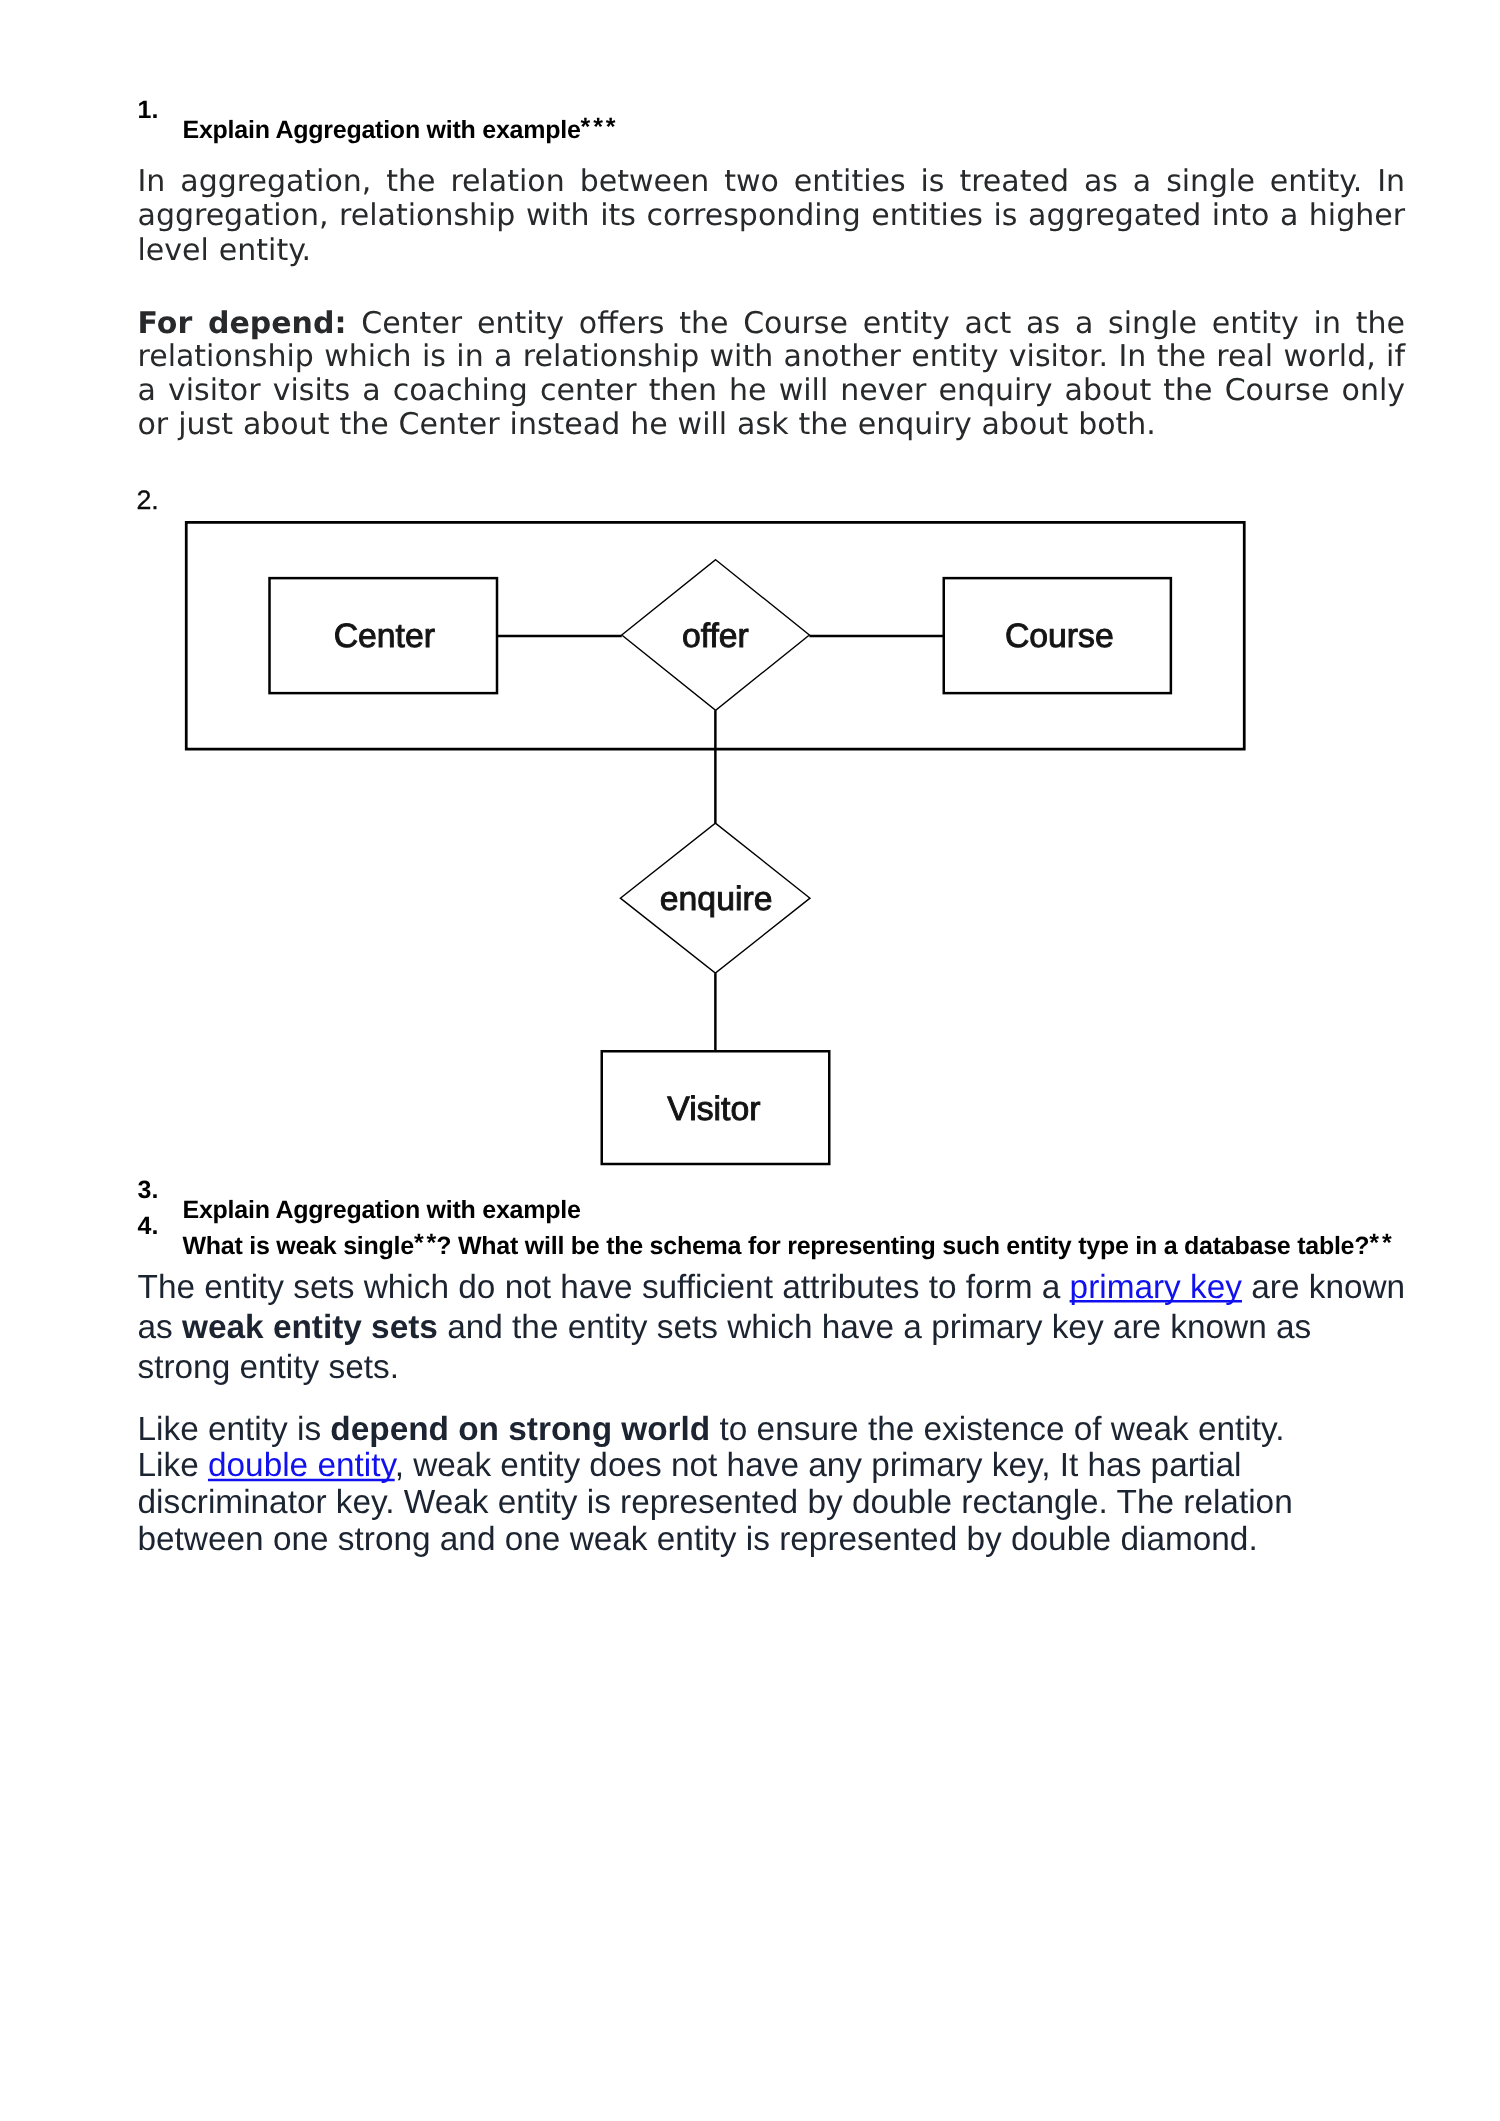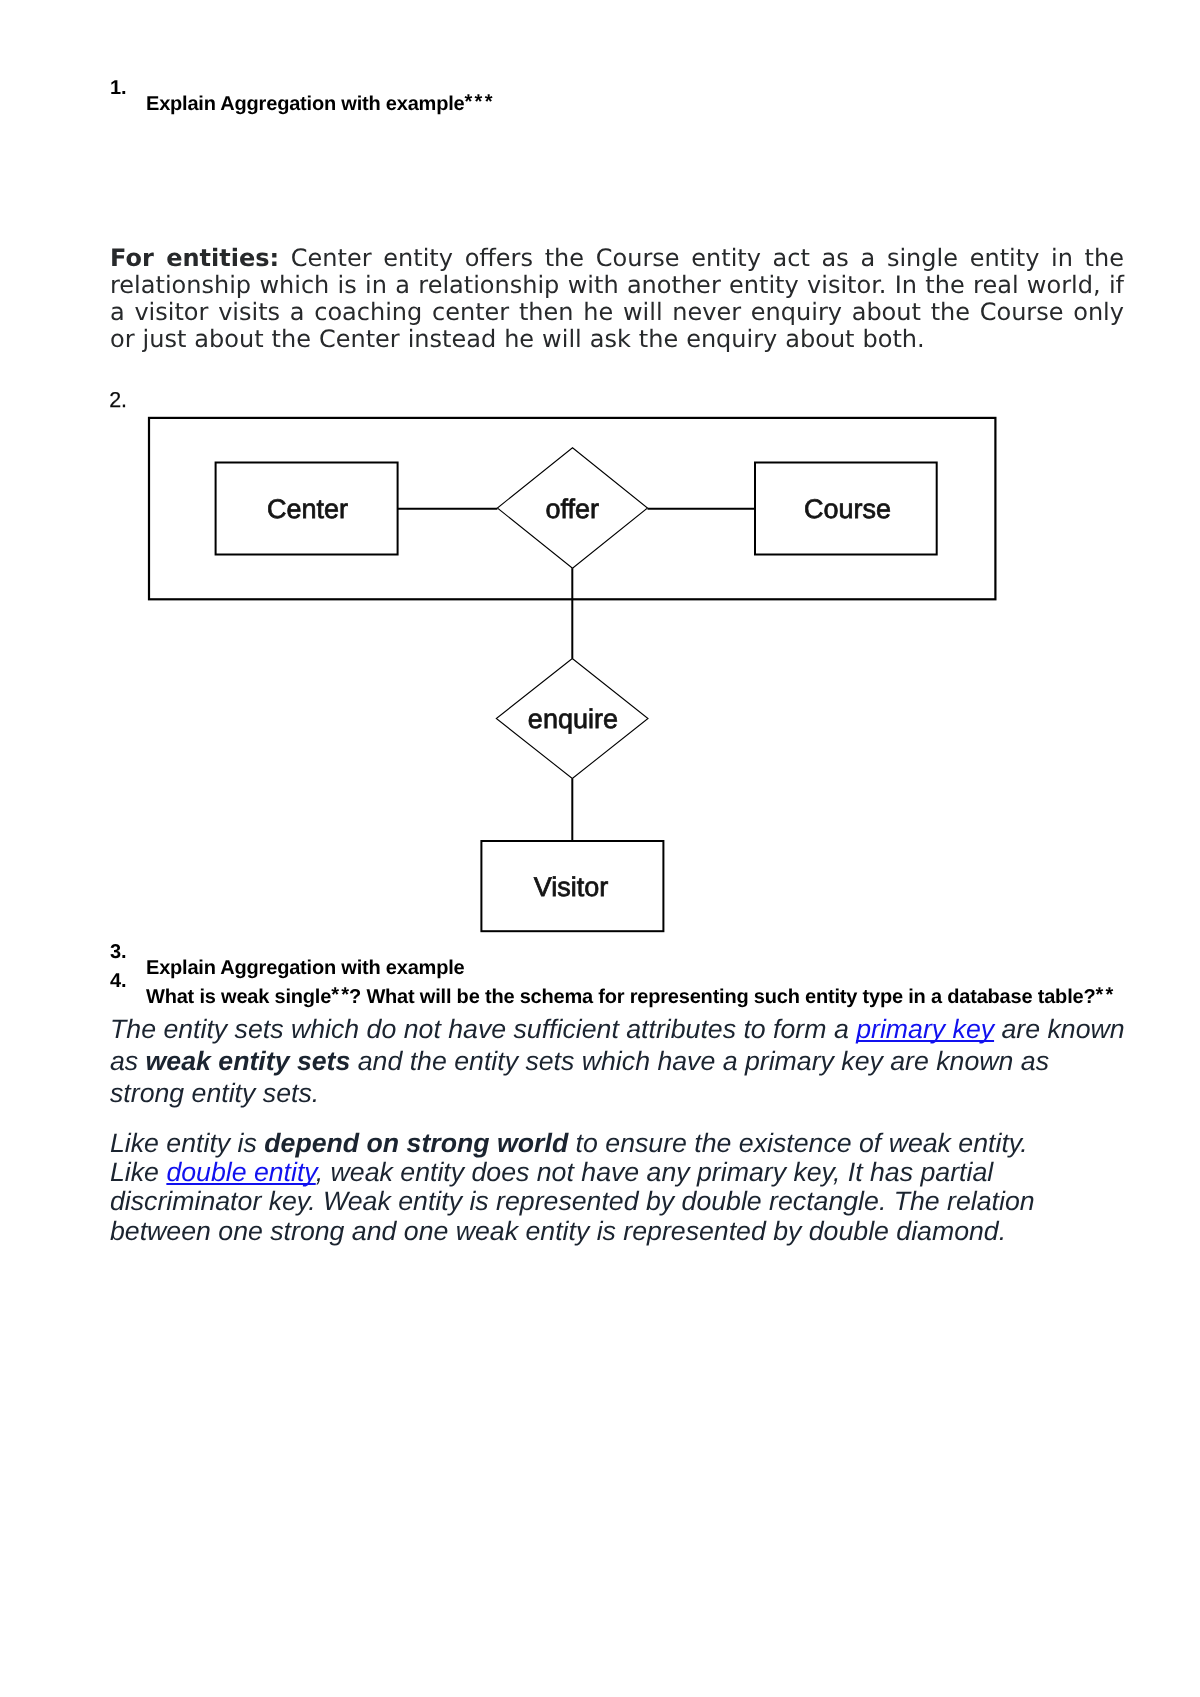--- a/index.html
+++ b/index.html
@@ -59,43 +59,43 @@
   .pA b { font-weight: bold; }
 
   
   .pB {
     position: absolute;
     font-family: "Liberation Sans", sans-serif;
     font-size: 26.7px;
     line-height: 32.15px;
     color: #1b2430;
     text-align: left;
-    font-style: italic;
   }
   .pB.tight { line-height: 29.35px; }
   .pB b { font-weight: bold; }
   .lnk { color: #1111ef; text-decoration: underline; text-decoration-skip-ink: none; text-underline-offset: 1.5px; text-decoration-thickness: 1.9px; }
 
   
   .diagram { position: absolute; }
   .diagram svg { display: block; }
 </style>
 </head>
 <body>
 
 <div class="page">
 
   <div class="qitem" style="left:110px; top:77.5px;">
     <span class="num">1.</span>
     <span class="txt"><span>Explain Aggregation with example</span><span class="mk">***</span></span>
   </div>
 
+  <div class="pA" style="left:110px; top:132.4px; width:1014px;">In aggregation, the relation between two entities is treated as a single entity. In aggregation, relationship with its corresponding entities is aggregated into a higher level entity.</div>
 
   <div class="pA" style="left:110px; top:245.2px; width:1014px;">
-    <b>For entities:</b><span> Center entity offers the Course entity act as a single entity in the relationship which is in a relationship with another entity visitor. In the real world, if a visitor visits a coaching center then he will never enquiry about the Course only or just about the Center instead he will ask the enquiry about both.</span>
+    <b>For depend:</b><span> Center entity offers the Course entity act as a single entity in the relationship which is in a relationship with another entity visitor. In the real world, if a visitor visits a coaching center then he will never enquiry about the Course only or just about the Center instead he will ask the enquiry about both.</span>
   </div>
 
   <div class="plainnum" style="left:109.2px; top:389.7px;">2.</div>
 
   <div class="diagram" style="left:140px; top:408px;text-align:right;">
     <svg width="880" height="540" viewBox="0 0 880 540" shape-rendering="geometricPrecision">
 
       <rect x="9" y="9.9" width="846.4" height="181.4" fill="none" stroke="#000000" stroke-width="2.2"></rect>
 
       <line x1="257" y1="100.7" x2="357.4" y2="100.7" stroke="#000000" stroke-width="2"></line>

